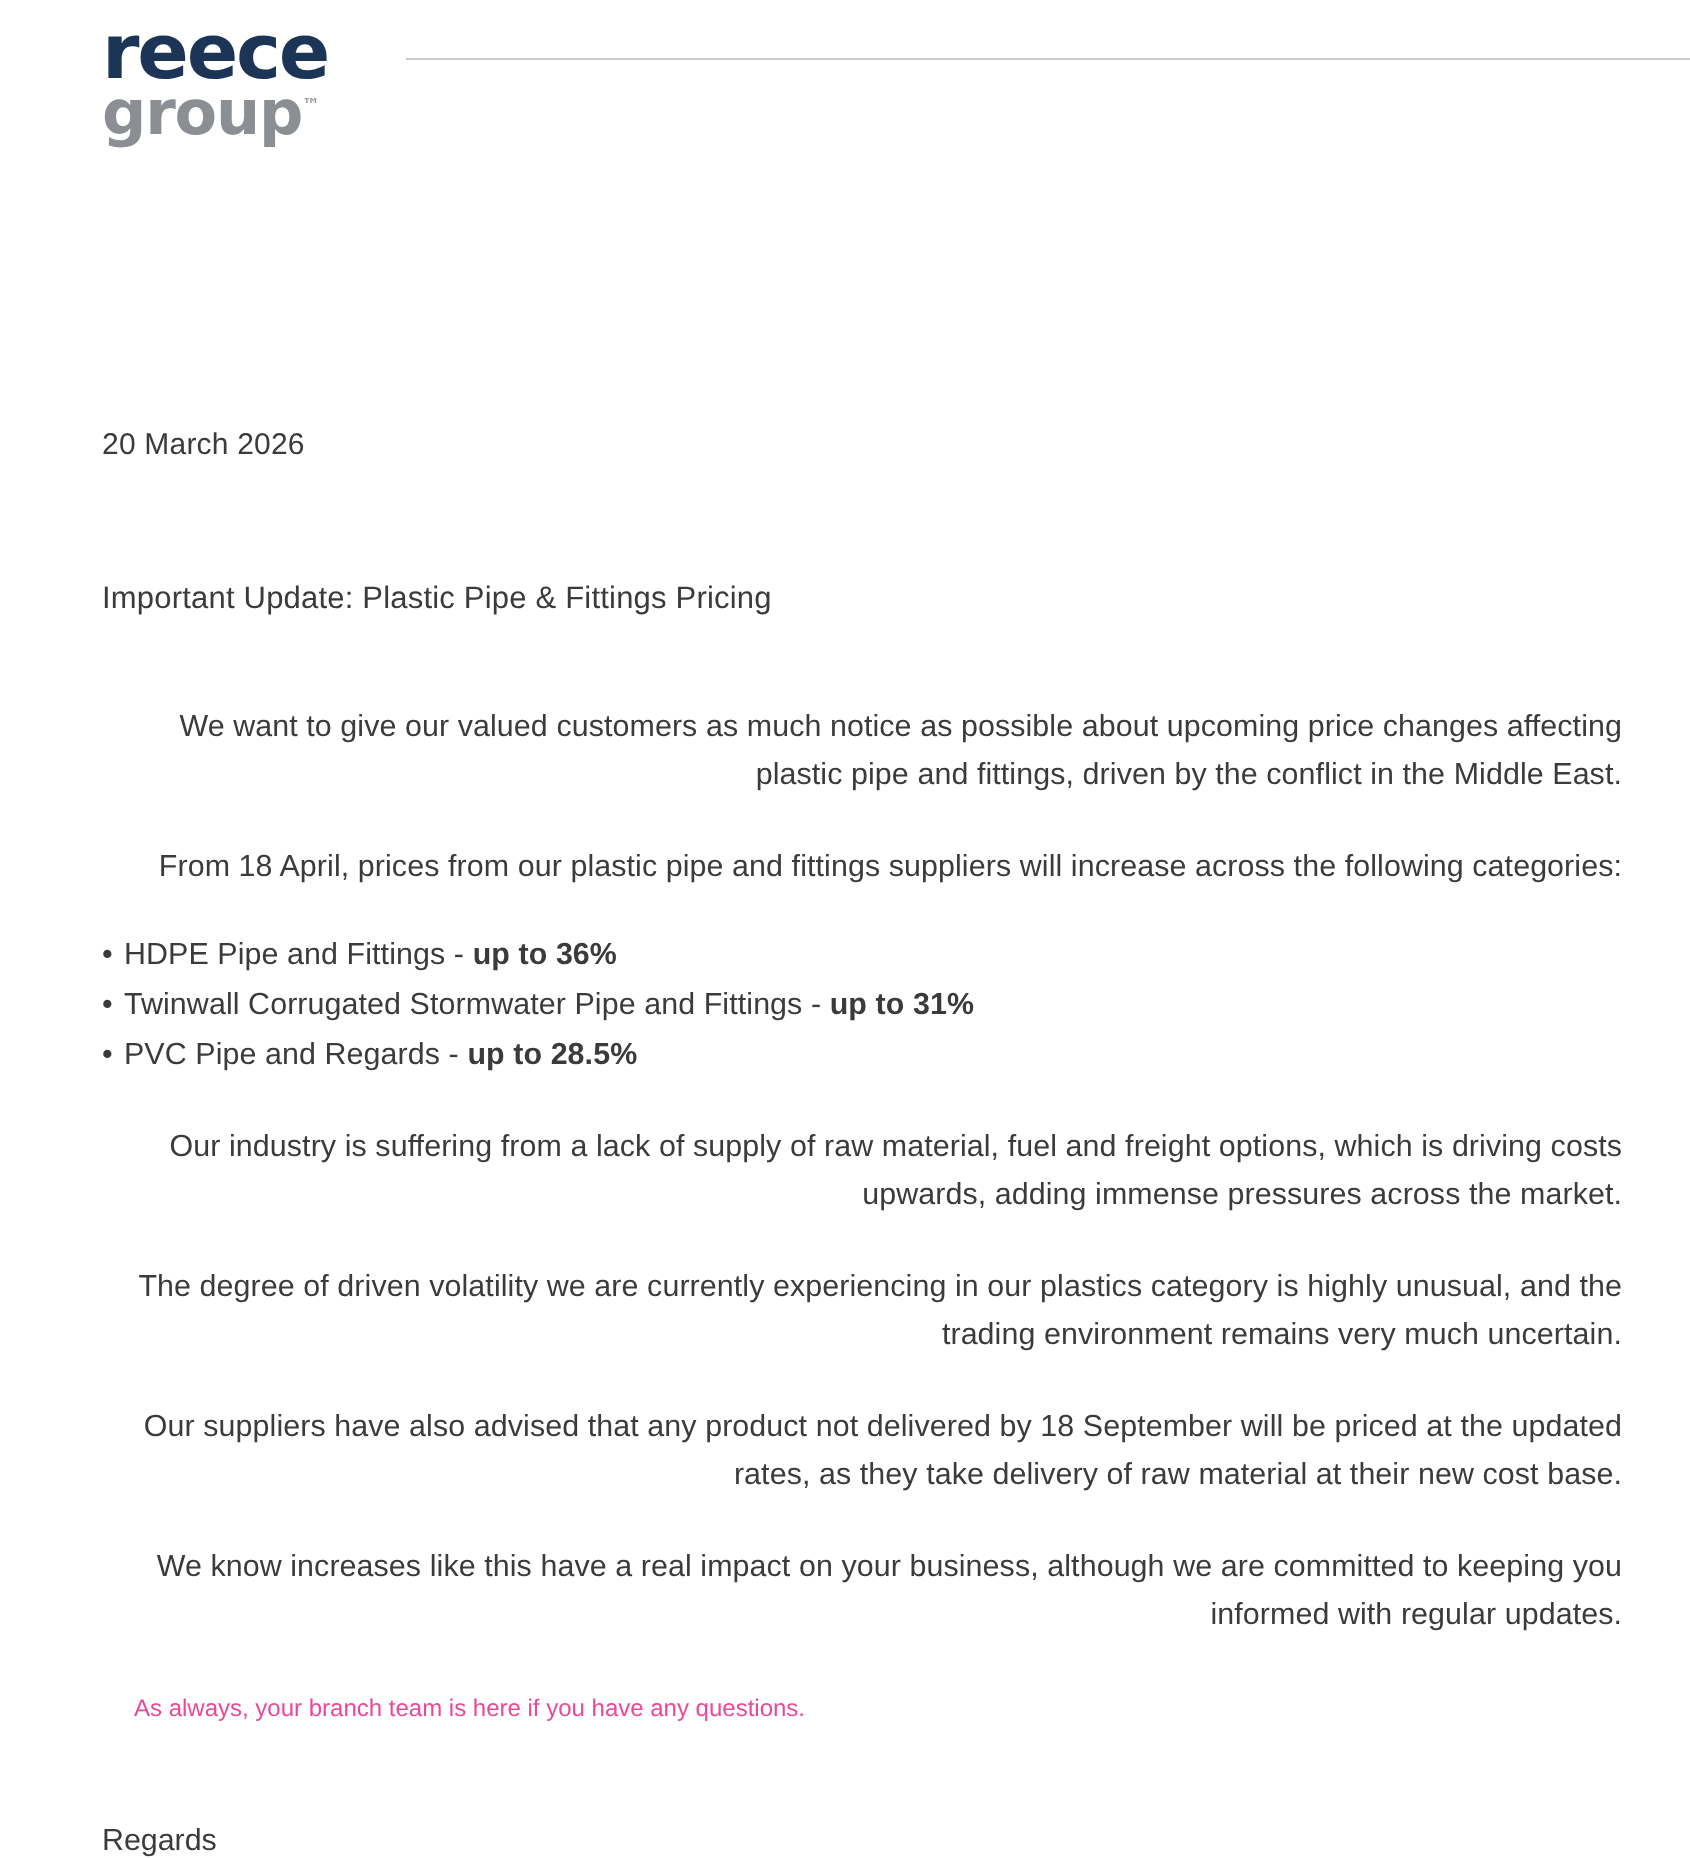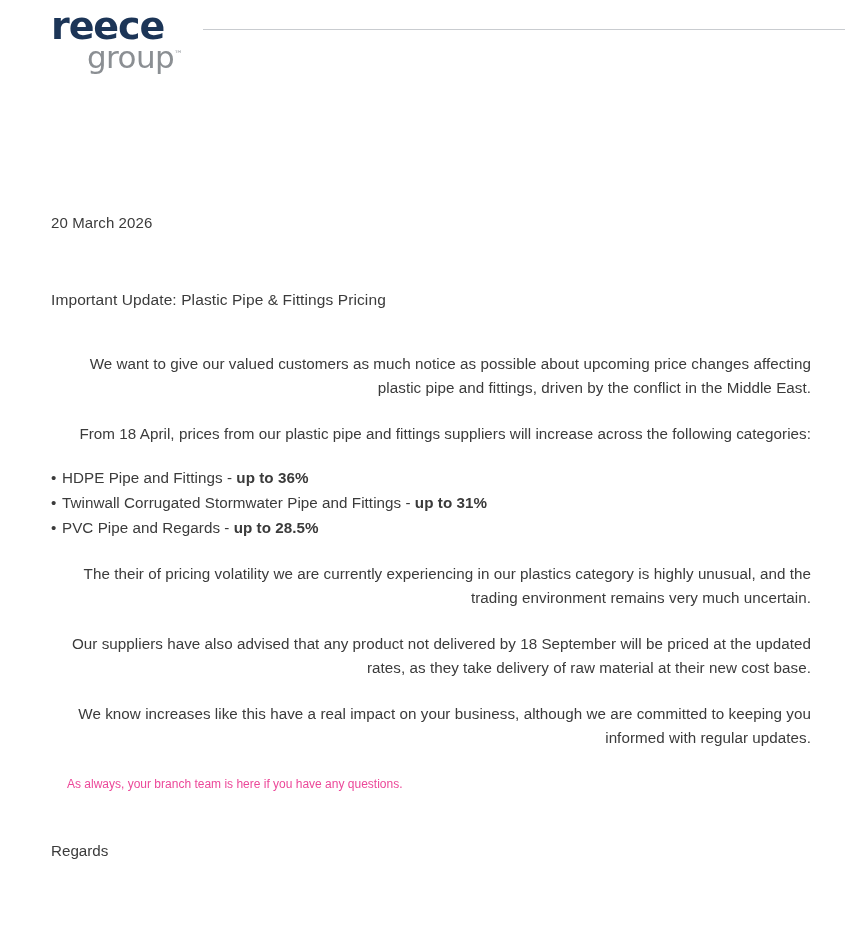--- a/index.html
+++ b/index.html
@@ -45,27 +45,26 @@
     font-weight: 700;
     font-size: 38px;
     letter-spacing: -1.1px;
     color: #1c3557;
     line-height: 0.98;
   }
   .logo-sub {
     display: block;
     position: relative;
     font-family: "DejaVu Sans", sans-serif;
-    font-weight: 400;
+    font-weight: 700;
     font-size: 31px;
     letter-spacing: -0.6px;
     color: #8b8f93;
     line-height: 1.02;
     margin-top: -3px;
-    margin-left: 36px;
   }
   .logo-tm {
     font-size: 9px;
     vertical-align: super;
     letter-spacing: 0;
     color: #9b9fa3;
   }
 
   .header-rule {
     position: absolute;
@@ -192,22 +191,23 @@
       <p class="para tight">From 18 April, prices from our plastic pipe and fittings suppliers will increase across the following categories:</p>
 
       <ul class="bullets">
         <li><span>HDPE Pipe and Fittings</span><span> - </span><span class="b">up to 36%</span></li>
 
         <li><span>Twinwall Corrugated Stormwater Pipe and Fittings</span><span> - </span><span class="b">up to 31%</span></li>
 
         <li><span>PVC Pipe and Regards</span><span> - </span><span class="b">up to 28.5%</span></li>
       </ul>
 
-
-      <p class="para">The their of pricing volatility we are currently experiencing in our plastics category is highly unusual, and the trading environment remains very much uncertain.</p>
+      <p class="para">Our industry is suffering from a lack of supply of raw material, fuel and freight options, which is driving costs upwards, adding immense pressures across the market.</p>
+
+      <p class="para">The degree of driven volatility we are currently experiencing in our plastics category is highly unusual, and the trading environment remains very much uncertain.</p>
 
       <p class="para">Our suppliers have also advised that any product not delivered by 18 September will be priced at the updated rates, as they take delivery of raw material at their new cost base.</p>
 
       <p class="para">We know increases like this have a real impact on your business, although we are committed to keeping you informed with regular updates.</p>
 
       <p class="signoff">As always, your branch team is here if you have any questions.</p>
 
       <p class="regards">Regards</p>
 
     </div>

